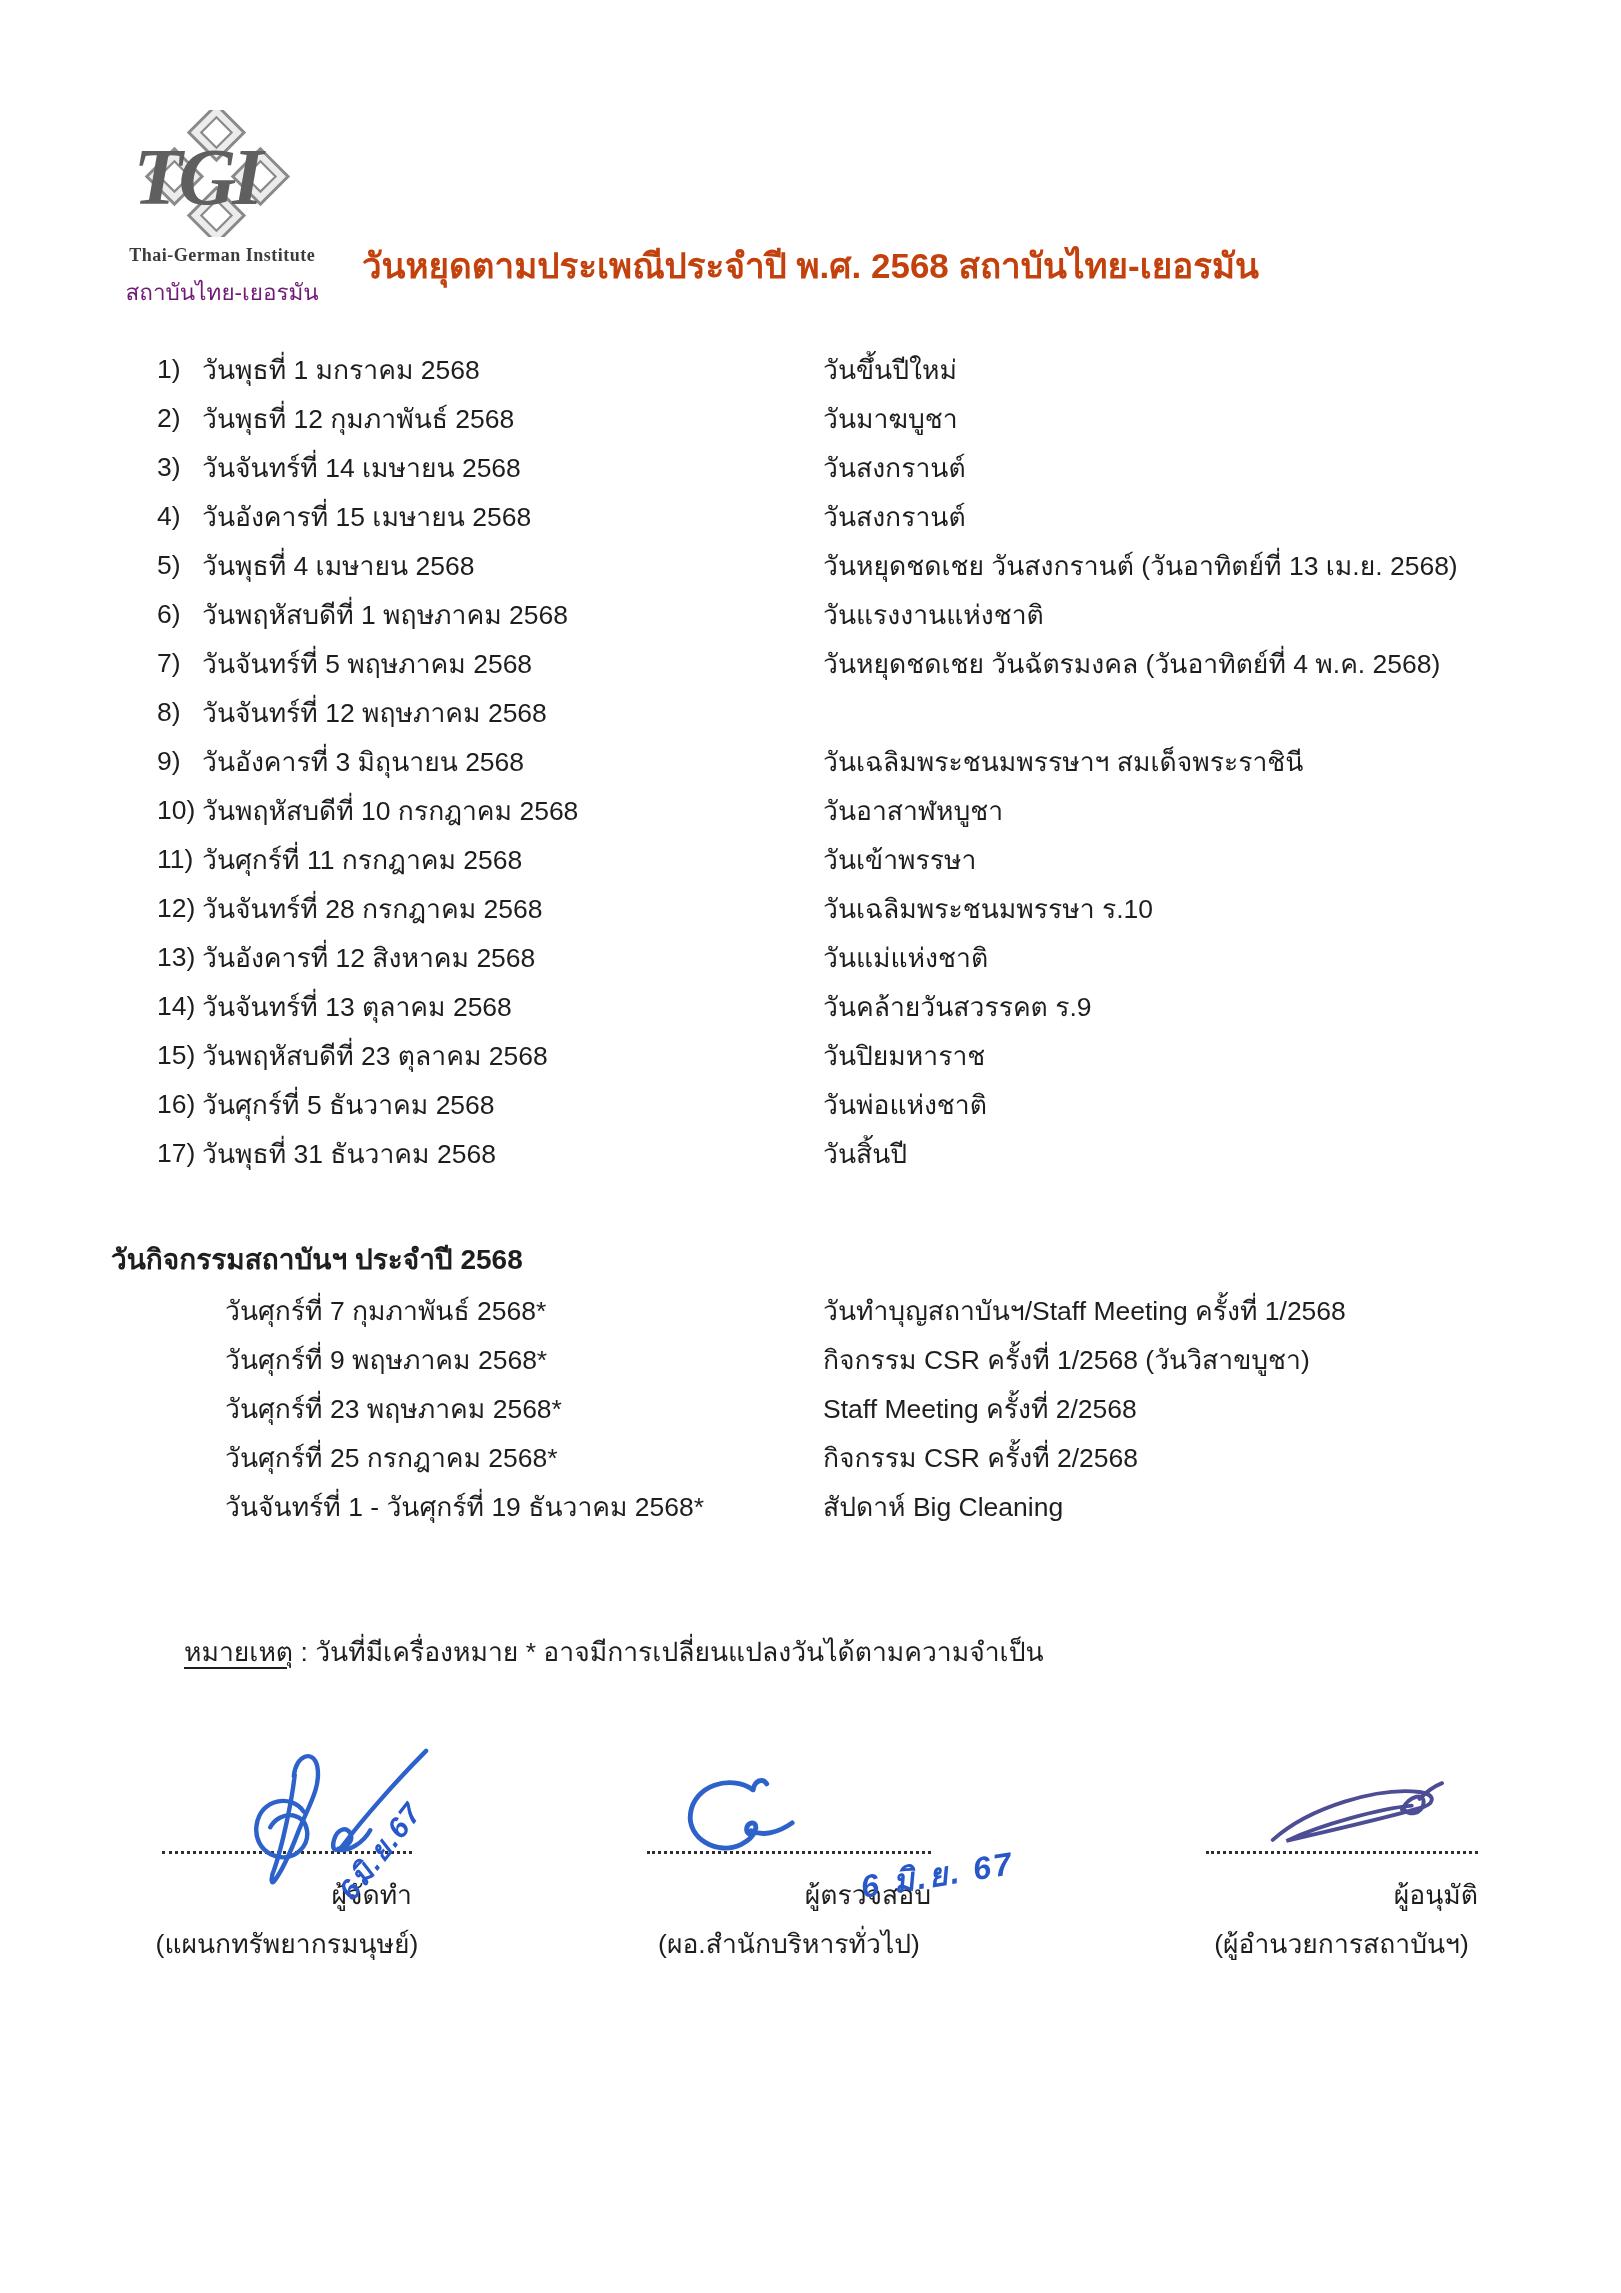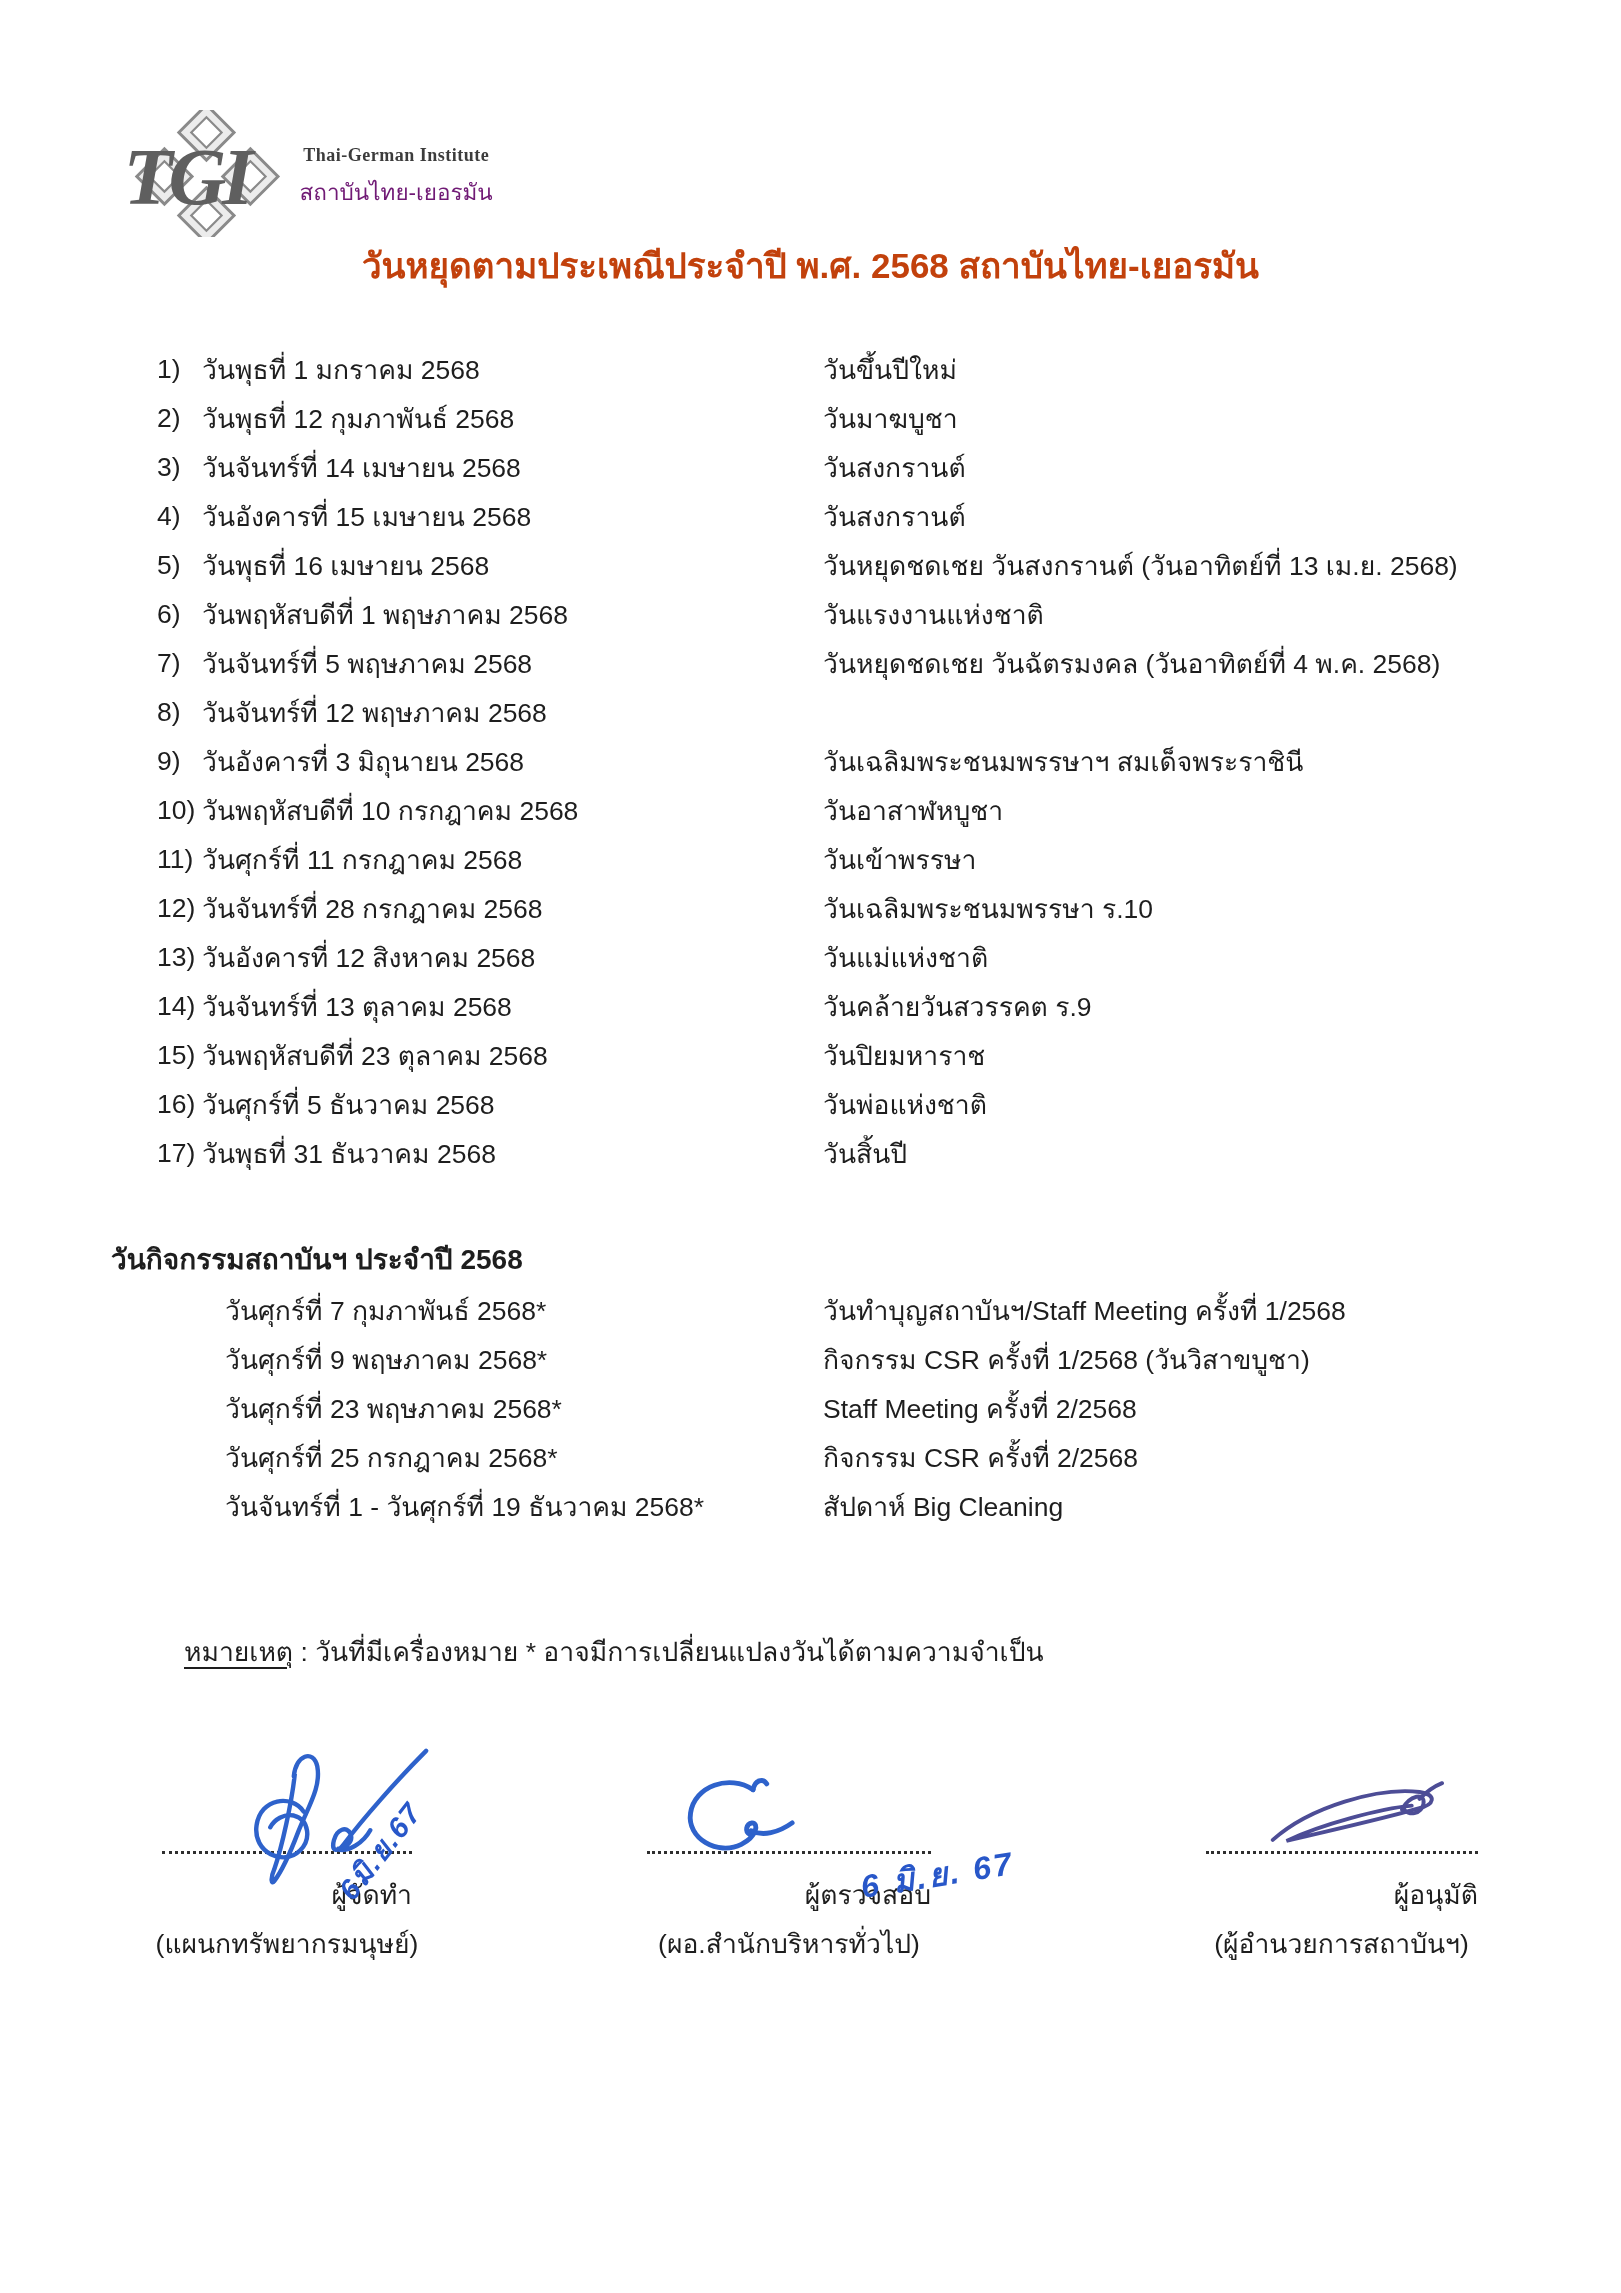--- a/index.html
+++ b/index.html
@@ -1,21 +1,21 @@
 <!DOCTYPE html>
 <html><head>
 <meta charset="utf-8">
 <style>
   html,body{margin:0;padding:0;background:#9a9a9a;}
   .page{
     position:relative;width:1621px;height:2294px;background:#ffffff;margin:0 auto;
     font-family:"Liberation Sans",sans-serif;color:#1e1e1e;overflow:hidden;
   }
   
-  .logo-wrap{position:absolute;left:125px;top:110px;display:flex;align-items:center;}
+  .logo-wrap{position:absolute;left:108px;top:110px;display:flex;align-items:center;flex-direction:column;}
   .logo-mark{width:157px;height:127px;}
   .logo-text{margin-left:17.6px;margin-top:7.8px;}
   .logo-en{font-family:"Liberation Serif",serif;font-weight:bold;font-size:18px;color:#3c3c3c;letter-spacing:0.5px;text-align:center;}
   .logo-th{font-size:22.5px;color:#701a75;margin-top:7.8px;}
   
   .doc-title{position:absolute;left:0;top:238px;width:1621px;text-align:center;
     font-size:35px;font-weight:bold;color:#c2410c;}
   
   .holiday-list{position:absolute;left:157px;top:345px;width:1411px;}
   .h-row{display:flex;align-items:center;height:49px;font-size:26.5px;}
@@ -101,21 +101,21 @@
         <span class="c-date">วันจันทร์ที่ 14 เมษายน 2568</span>
         <span class="c-name">วันสงกรานต์</span>
       </div>
       <div class="h-row">
         <span class="c-num">4)</span>
         <span class="c-date">วันอังคารที่ 15 เมษายน 2568</span>
         <span class="c-name">วันสงกรานต์</span>
       </div>
       <div class="h-row">
         <span class="c-num">5)</span>
-        <span class="c-date">วันพุธที่ 16 เมษายน  2568</span>
+        <span class="c-date">วันพุธที่ 4 เมษายน  2568</span>
         <span class="c-name">วันหยุดชดเชย วันสงกรานต์ (วันอาทิตย์ที่ 13 เม.ย. 2568)</span>
       </div>
       <div class="h-row">
         <span class="c-num">6)</span>
         <span class="c-date">วันพฤหัสบดีที่ 1 พฤษภาคม 2568</span>
         <span class="c-name">วันแรงงานแห่งชาติ</span>
       </div>
       <div class="h-row">
         <span class="c-num">7)</span>
         <span class="c-date">วันจันทร์ที่ 5 พฤษภาคม 2568</span>

